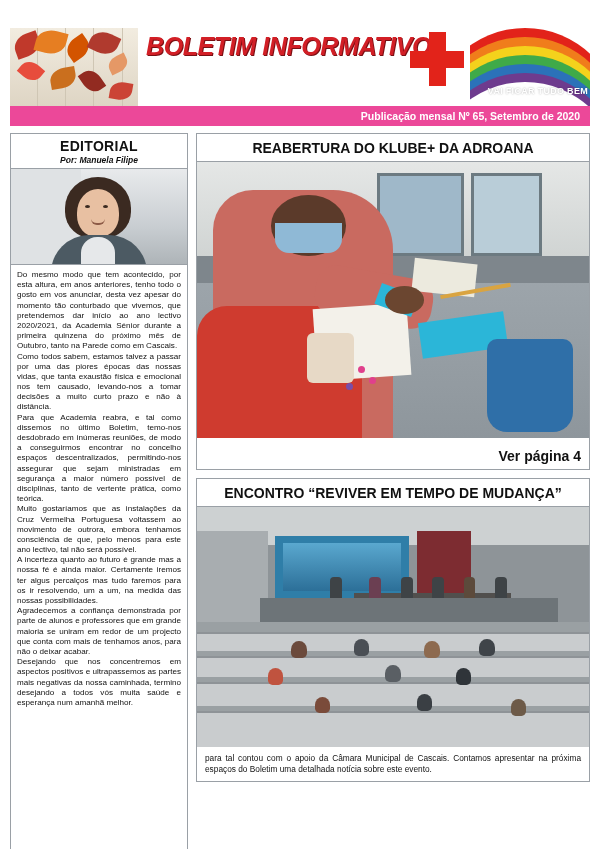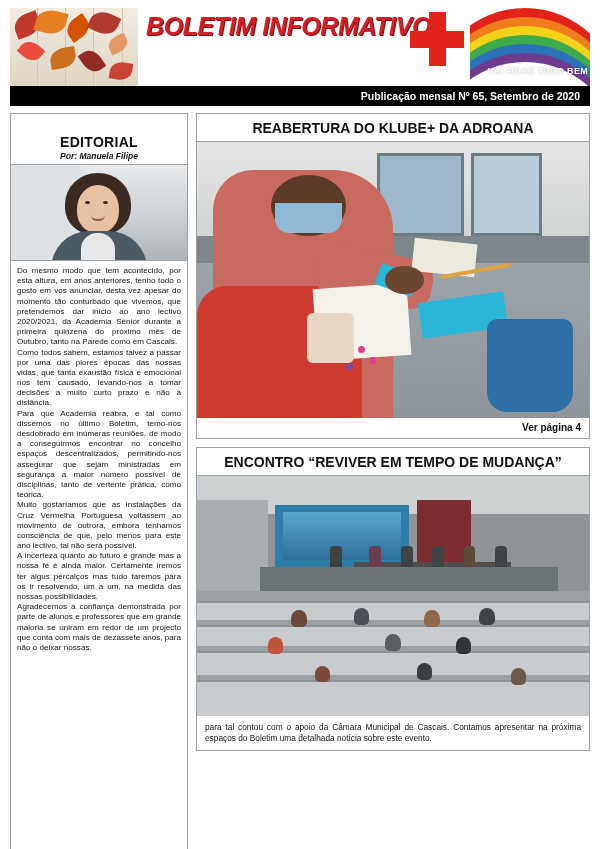--- a/index.html
+++ b/index.html
@@ -7,21 +7,21 @@
   body {
     width:600px; height:849px;
     background:#ffffff;
     font-family:"Liberation Sans", sans-serif;
     color:#111;
     overflow:hidden;
   }
   .page { width:600px; height:849px; position:relative; padding:8px 10px; }
 
   
-  .masthead { display:flex; height:78px; border:0; }
+  .masthead { display:flex; height:78px; border:0;margin-top:20px; }
   .mast-left {
     width:128px; height:78px; position:relative; overflow:hidden;
     background:#e8e3d8;
   }
   .mast-left .plank {
     position:absolute; top:0; bottom:0; width:22%;
     background:linear-gradient(180deg,#f2ece0,#ded5c4);
     border-right:1px solid #cfc6b4;
   }
   .mast-left .p1{left:0;} .mast-left .p2{left:22%;} .mast-left .p3{left:44%;}
@@ -65,33 +65,33 @@
   .rb5{ background:#2b72b9; top:36px;} .rb6{ background:#6e3b8e; top:45px;}
   .rb7{ background:#ffffff; top:54px;}
   .rainbow-text {
     position:absolute; right:2px; bottom:10px; color:#fff; font-size:9px;
     font-weight:bold; letter-spacing:0.3px; text-shadow:0 0 2px rgba(0,0,0,.35);
     z-index:5;
   }
 
   
   .issue-bar {
-    background:#000000; color:#fff; height:20px; display:flex; align-items:center;
+    background:#ec4899; color:#fff; height:20px; display:flex; align-items:center;
     justify-content:flex-end; padding-right:10px; font-size:10.5px; font-weight:bold;
     margin-top:0;
   }
 
   
   .content { display:flex; gap:8px; margin-top:7px; height:738px; }
   .col-left { width:178px; display:flex; flex-direction:column; }
   .col-right { flex:1; display:flex; flex-direction:column; gap:8px; }
 
   .panel { border:1px solid #9aa0a6; background:#fff; }
 
-  .editorial-head { text-align:center; padding:4px 4px 3px; border-bottom:1px solid #9aa0a6;margin-top:16px;}
+  .editorial-head { text-align:center; padding:4px 4px 3px; border-bottom:1px solid #9aa0a6;}
   .editorial-title { font-weight:bold; font-size:14px; letter-spacing:0.3px; }
   .editorial-author { font-size:8.5px; font-style:italic; font-weight:bold; margin-top:1px;}
 
   .portrait {
     width:100%; height:96px; background:#cfd4d8; position:relative; overflow:hidden;
     border-bottom:1px solid #9aa0a6;
   }
   .pt-bg { position:absolute; inset:0; background:linear-gradient(180deg,#e8eaec 0%, #c9ced2 60%, #aeb4b8 100%); }
   .pt-wall { position:absolute; left:0; top:0; width:40%; height:100%; background:#dfe2e4; }
   .pt-hair { position:absolute; left:54px; top:8px; width:66px; height:62px; background:#3b2a21; border-radius:50% 50% 44% 44%; }
@@ -128,21 +128,21 @@
   .ph1 .head{position:absolute;left:19%;top:12%;width:19%;height:22%;background:#5b3a2a;border-radius:50%;}
   .ph1 .mask{position:absolute;left:20%;top:22%;width:17%;height:11%;background:#8fb9d6;border-radius:0 0 14px 14px;}
   .ph1 .arm{position:absolute;left:30%;top:40%;width:30%;height:18%;background:#c96a60;border-radius:20px;transform:rotate(10deg);}
   .ph1 .hand{position:absolute;left:48%;top:45%;width:10%;height:10%;background:#6b4630;border-radius:50%;}
   .ph1 .wig{position:absolute;left:74%;top:64%;width:22%;height:34%;background:#2f6fa8;border-radius:10px 10px 20px 20px;}
   .ph1 .doll{position:absolute;left:28%;top:62%;width:12%;height:18%;background:#e7d9c6;border-radius:6px;}
   .ph1 .dot{position:absolute;width:7px;height:7px;border-radius:50%;}
   .ph1 .d1{left:41%;top:74%;background:#e0408c;}
   .ph1 .d2{left:44%;top:78%;background:#e0408c;}
   .ph1 .d3{left:38%;top:80%;background:#7a4ea8;}
-  .ph-caption { text-align:right; font-size:10px; font-weight:bold; padding:4px 8px 5px; }
+  .ph-caption { text-align:right; font-size:14px; font-weight:bold; padding:10px 8px 5px; }
 
   
   .ph2 { height:240px; background:#8e9498; }
   .ph2 .ceiling{position:absolute;left:0;top:0;width:100%;height:16%;background:#cdd1d2;}
   .ph2 .wallL{position:absolute;left:0;top:10%;width:18%;height:40%;background:#a8adb0;}
   .ph2 .screen{position:absolute;left:20%;top:12%;width:34%;height:26%;background:#2f7ea8;}
   .ph2 .screenImg{position:absolute;left:22%;top:15%;width:30%;height:20%;background:linear-gradient(180deg,#5aa8cf,#2c6f98);}
   .ph2 .curtain{position:absolute;left:56%;top:10%;width:14%;height:32%;background:#7d2c31;}
   .ph2 .stage{position:absolute;left:16%;top:38%;width:76%;height:10%;background:#6d7478;}
   .ph2 .panelTbl{position:absolute;left:40%;top:36%;width:40%;height:8%;background:#514f4d;}
@@ -237,21 +237,22 @@
         <div class="pt-body"></div>
         <div class="pt-shirt"></div>
       </div>
 
       <div class="ed-text">
         <p>Do mesmo modo que tem acontecido, por esta altura, em anos anteriores, tenho todo o gosto em vos anunciar, desta vez apesar do momento tão conturbado que vivemos, que pretendemos dar início ao ano lectivo 2020/2021, da Academia Sénior durante a primeira quinzena do próximo mês de Outubro, tanto na Parede como em Cascais.</p>
         <p>Como todos sabem, estamos talvez a passar por uma das piores épocas das nossas vidas, que tanta exaustão física e emocional nos tem causado, levando-nos a tomar decisões a muito curto prazo e não à distância.</p>
         <p>Para que Academia reabra, e tal como dissemos no último Boletim, temo-nos desdobrado em inúmeras reuniões, de modo a conseguirmos encontrar no concelho espaços descentralizados, permitindo-nos assegurar que sejam ministradas em segurança a maior número possível de disciplinas, tanto de vertente prática, como teórica.</p>
         <p>Muito gostaríamos que as instalações da Cruz Vermelha Portuguesa voltassem ao movimento de outrora, embora tenhamos consciência de que, pelo menos para este ano lectivo, tal não será possível.</p>
         <p>A incerteza quanto ao futuro é grande mas a nossa fé é ainda maior. Certamente iremos ter algus percalços mas tudo faremos para os ir resolvendo, um a um, na medida das nossas possibilidades.</p>
-        <p>Agradecemos a confiança demonstrada por parte de alunos e professores que em grande maioria se uniram em redor de um projecto que conta com mais de dezassete anos, para não o deixar nossas.</p>
+        <p>Agradecemos a confiança demonstrada por parte de alunos e professores que em grande maioria se uniram em redor de um projecto que conta com mais de tenhamos anos, para não o deixar acabar.</p>
+        <p>Desejando que nos concentremos em aspectos positivos e ultrapassemos as partes mais negativas da nossa caminhada, termino desejando a todos vós muita saúde e esperança num amanhã melhor.</p>
       </div>
     </div>
 
     <div class="col-right">
 
       <div class="panel">
         <div class="section-head">REABERTURA DO KLUBE+ DA ADROANA</div>
         <div class="photo ph1">
           <div class="wallA"></div>
           <div class="window"></div>

